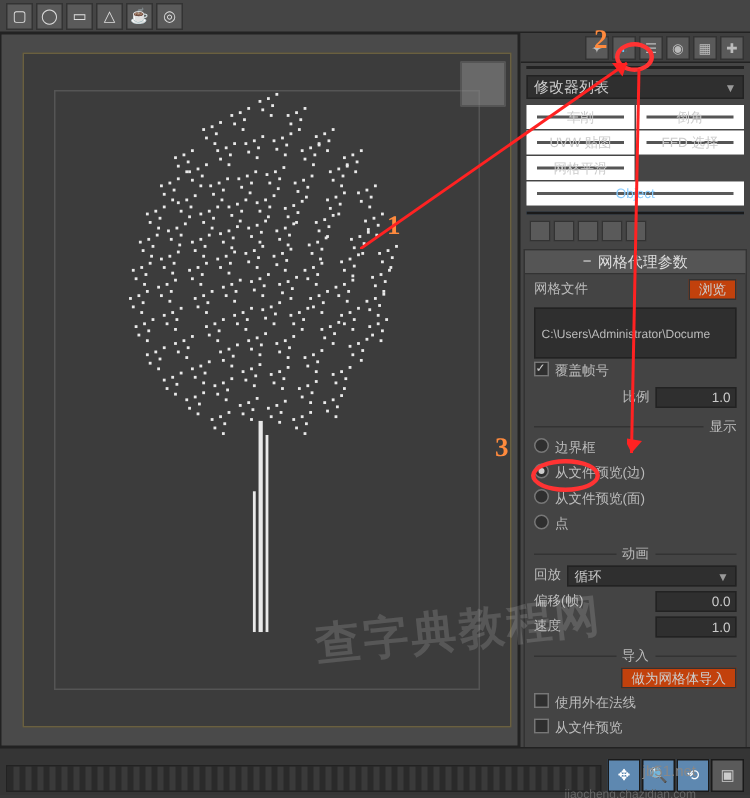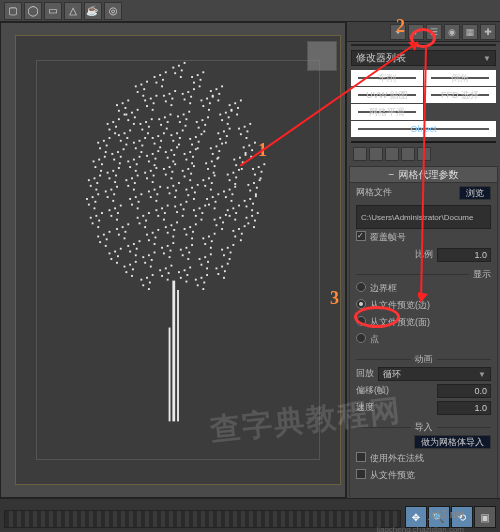--- a/index.html
+++ b/index.html
@@ -9,34 +9,34 @@
 .main{display:flex;height:476px}
 .viewport-wrap{flex:1;background:#4a4a4a;border:1px solid #222;position:relative;overflow:hidden}
 .vp-inner{position:absolute;top:12px;left:14px;right:4px;bottom:12px;border:1px solid #6a6040;background:#3c3c3c}
 .safe-frame{position:absolute;top:24px;left:20px;right:20px;bottom:24px;border:1px solid #555}
 .tree{position:absolute;top:10px;left:40px;right:40px;bottom:10px;pointer-events:none}
 .viewcube{position:absolute;top:18px;right:8px;width:30px;height:30px;background:#888;border:1px solid #666;opacity:.6}
 .side{width:154px;background:#454545;border-left:1px solid #222;display:flex;flex-direction:column;overflow:hidden}
 .cmd-row{height:20px;display:flex;align-items:center;justify-content:flex-end;gap:2px;padding:2px 4px;background:#3f3f3f;border-bottom:1px solid #222;position:relative}
 .cmd-ic{width:16px;height:16px;background:#5a5a5a;border:1px solid #333;display:flex;align-items:center;justify-content:center;color:#bbb;font-size:9px;cursor:pointer}
 .cmd-ic.accent{color:#6cf}
-.name-field{height:24px;margin:2px 4px;background:#2f2f2f;border:1px solid #222;color:#bbb;font-size:9px;padding:0 4px;display:flex;align-items:center;overflow:hidden;white-space:nowrap}
+.name-field{height:34px;margin:2px 4px;background:#2f2f2f;border:1px solid #222;color:#bbb;font-size:9px;padding:0 4px;display:flex;align-items:center;overflow:hidden;white-space:nowrap}
 .dd{height:18px;margin:2px 4px;background:#2f2f2f;border:1px solid #222;color:#ccc;font-size:10px;padding:0 4px;display:flex;align-items:center;justify-content:space-between;cursor:pointer}
 .dd .ar{color:#999;font-size:8px}
 .btn-grid{display:grid;grid-template-columns:1fr 1fr;gap:1px;padding:2px 4px}
 .grid-btn{height:16px;background:#555;border:7px solid #ffffff;color:#ccc;font-size:9px;display:flex;align-items:center;justify-content:center;cursor:pointer}
 .grid-btn.obj{background:#5a5a5a;color:#8cf}
 .swatch{height:42px;margin:2px 4px;background:#516a82;border:1px solid #1a1a1a}
 .rollout{margin:4px 2px 2px;border:1px solid #333;background:#444}
 .roll-head{height:16px;background:#555;border-bottom:1px solid #333;color:#ddd;font-size:10px;display:flex;align-items:center;justify-content:center;cursor:pointer;gap:4px}
 .roll-body{padding:3px 6px;font-size:9px;color:#bbb}
 .row{display:flex;gap:4px;height:17px}
 .row .lab{flex:0 0 auto}
 .spin{width:54px;height:14px;background:#2f2f2f;border:1px solid #222;color:#ccc;font-size:9px;display:flex;align-items:center;justify-content:flex-end;padding:0 3px}
-.btn-sm{height:14px;padding:0 6px;background:#0f172a;border:1px solid #333;color:#ccc;font-size:9px;display:flex;align-items:center;cursor:pointer}
+.btn-sm{height:14px;padding:0 6px;background:#c2410c;border:1px solid #333;color:#ccc;font-size:9px;display:flex;align-items:center;cursor:pointer}
 .chk{width:10px;height:10px;border:1px solid #777;background:#2f2f2f;display:inline-block;flex:0 0 10px}
 .chk.on::after{content:"✓";color:#ccc;font-size:8px;position:relative;top:-2px;left:0}
 .rad{width:10px;height:10px;border:1px solid #777;border-radius:50%;background:#2f2f2f;display:inline-block;flex:0 0 10px;position:relative}
 .rad.on::after{content:"";position:absolute;top:2px;left:2px;width:4px;height:4px;border-radius:50%;background:#ccc}
 .sect-lab{color:#bbb;font-size:9px;margin:3px 0 1px;display:flex;align-items:center;gap:4px}
 .sect-lab::before,.sect-lab::after{content:"";flex:1;height:1px;background:#333}
 .sect-lab.l::after{content:none}
 .tiny-btn{width:14px;height:14px;background:#5a5a5a;border:1px solid #333;cursor:pointer}
 .status{height:32px;background:#353535;border-top:1px solid #222;display:flex;align-items:flex-end}
 .timeline{flex:1;height:18px;background:linear-gradient(to right,#2a2a2a,#2a2a2a 4px,#3a3a3a 4px,#3a3a3a 8px);background-size:8px 100%;border:1px solid #222;margin:0 4px 2px}

